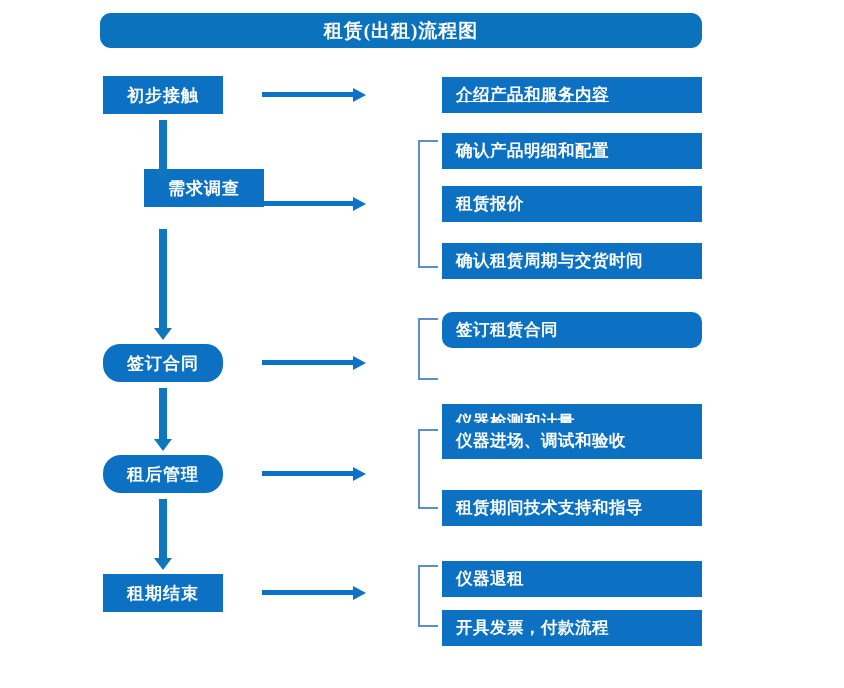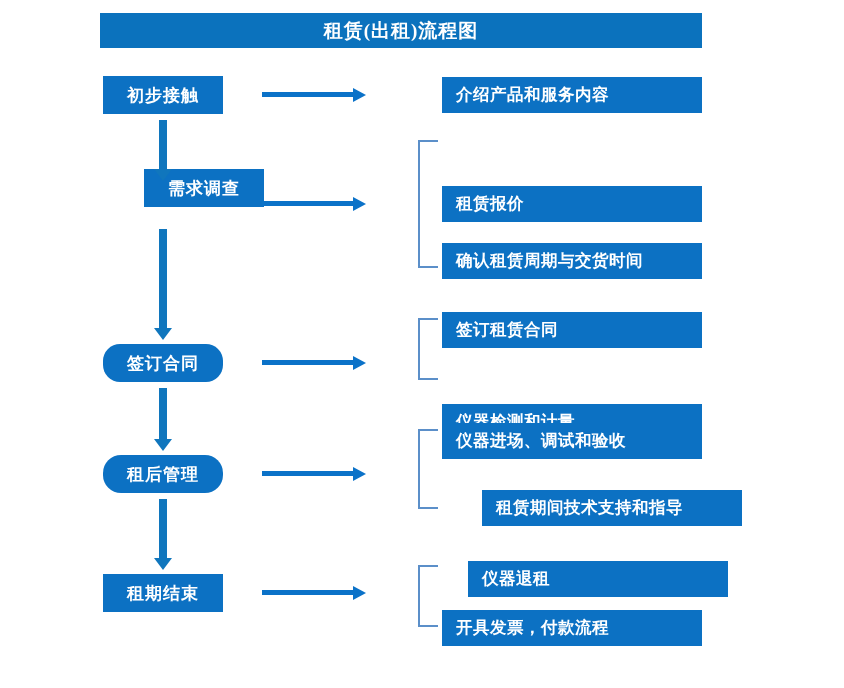--- a/index.html
+++ b/index.html
@@ -27,20 +27,21 @@
     width: 602px;
     height: 35px;
     background: #0b72bd;
     color: #ffffff;
     display: flex;
     align-items: center;
     justify-content: center;
     font-size: 19px;
     font-weight: bold;
     letter-spacing: 1px;
+    border-radius: 11px;
   }
 
   
   .box {
     position: absolute;
     background: #0c71c3;
     color: #ffffff;
     display: flex;
     align-items: center;
     font-weight: bold;
@@ -137,27 +138,28 @@
   <div class="h-arrow" style="top:201px;"></div>
   <div class="h-arrow" style="top:360px;"></div>
   <div class="h-arrow" style="top:471px;"></div>
   <div class="h-arrow" style="top:590px;"></div>
 
   <div class="bracket" style="top:140px; height:128px;"></div>
   <div class="bracket" style="top:318px; height:62px;"></div>
   <div class="bracket" style="top:429px; height:80px;"></div>
   <div class="bracket" style="top:565px; height:62px;"></div>
 
-  <div class="box box-right" style="top:77px;">介绍产品和服务内容</div>
+  <div class="box box-right" style="top:77px;text-decoration:underline;">介绍产品和服务内容</div>
 
+  <div class="box box-right" style="top:133px;">确认产品明细和配置</div>
   <div class="box box-right" style="top:186px;">租赁报价</div>
   <div class="box box-right" style="top:243px;">确认租赁周期与交货时间</div>
 
-  <div class="box box-right" style="top:312px;">签订租赁合同</div>
+  <div class="box box-right" style="top:312px;border-radius:10px;">签订租赁合同</div>
   <div class="box box-right" style="top:372px;margin-top:32px;">仪器检测和计量</div>
 
   <div class="box box-right" style="top:423px;">仪器进场、调试和验收</div>
-  <div class="box box-right" style="top:490px;margin-left:40px;">租赁期间技术支持和指导</div>
+  <div class="box box-right" style="top:490px;">租赁期间技术支持和指导</div>
 
-  <div class="box box-right" style="top:561px;margin-left:26px;">仪器退租</div>
+  <div class="box box-right" style="top:561px;">仪器退租</div>
   <div class="box box-right" style="top:610px;">开具发票，付款流程</div>
 
 </div>
 
 </body></html>

